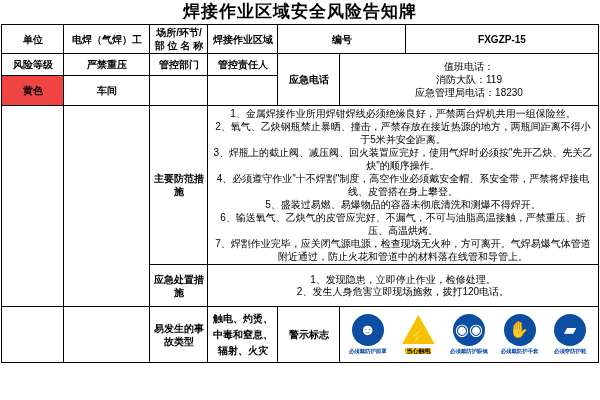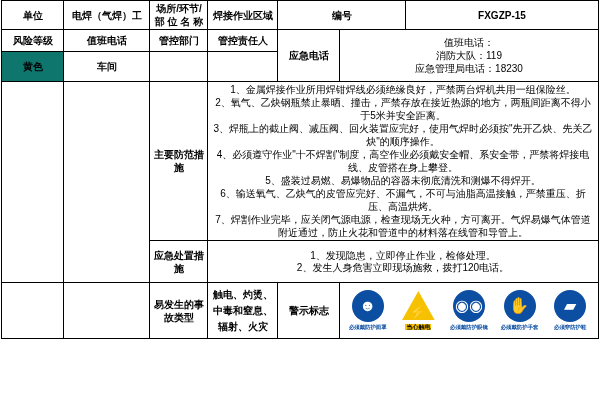--- a/index.html
+++ b/index.html
@@ -51,21 +51,21 @@
   .lbl2 {
     font-weight: bold;
     font-size: 10.5px;
     line-height: 12px;
   }
   .big {
     font-weight: bold;
     font-size: 15px;
   }
   .yellow {
-    background: #0f766e;
+    background: #ef4444;
   }
   .left {
     text-align: left;
     vertical-align: top;
     line-height: 12.4px;
     font-size: 9.3px;
     padding: 2px 3px;
     margin-top: 18px;
   }
   .duty {
@@ -176,20 +176,21 @@
     font-style: italic;
     letter-spacing: 1px;
     pointer-events: none;
   }
 </style>
 </head>
 <body>
 
 <div id="sheet">
 
+  <div class="title">焊接作业区域安全风险告知牌</div>
 
   <table class="main">
     <colgroup>
       <col style="width:62px">
       <col style="width:86px">
       <col style="width:58px">
       <col style="width:70px">
       <col style="width:62px">
       <col style="width:66px">
       <col style="width:54px">
@@ -201,21 +202,21 @@
       <td class="lbl">单位</td>
       <td class="lbl">电焊（气焊）工</td>
       <td class="lbl2">场所/环节/部 位 名 称</td>
       <td class="lbl">焊接作业区域</td>
       <td class="lbl" colspan="2">编号</td>
       <td class="lbl" colspan="2">FXGZP-15</td>
     </tr>
 
     <tr style="height:22px">
       <td class="lbl">风险等级</td>
-      <td class="lbl">值班电话</td>
+      <td class="lbl">严禁重压</td>
       <td class="lbl">管控部门</td>
       <td class="lbl">管控责任人</td>
       <td class="lbl2" rowspan="2">应急电话</td>
       <td class="duty" colspan="3" rowspan="2">
         <div>值班电话：</div>
         <div>消防大队：119</div>
         <div>应急管理局电话：18230</div>
       </td>
     </tr>
 

